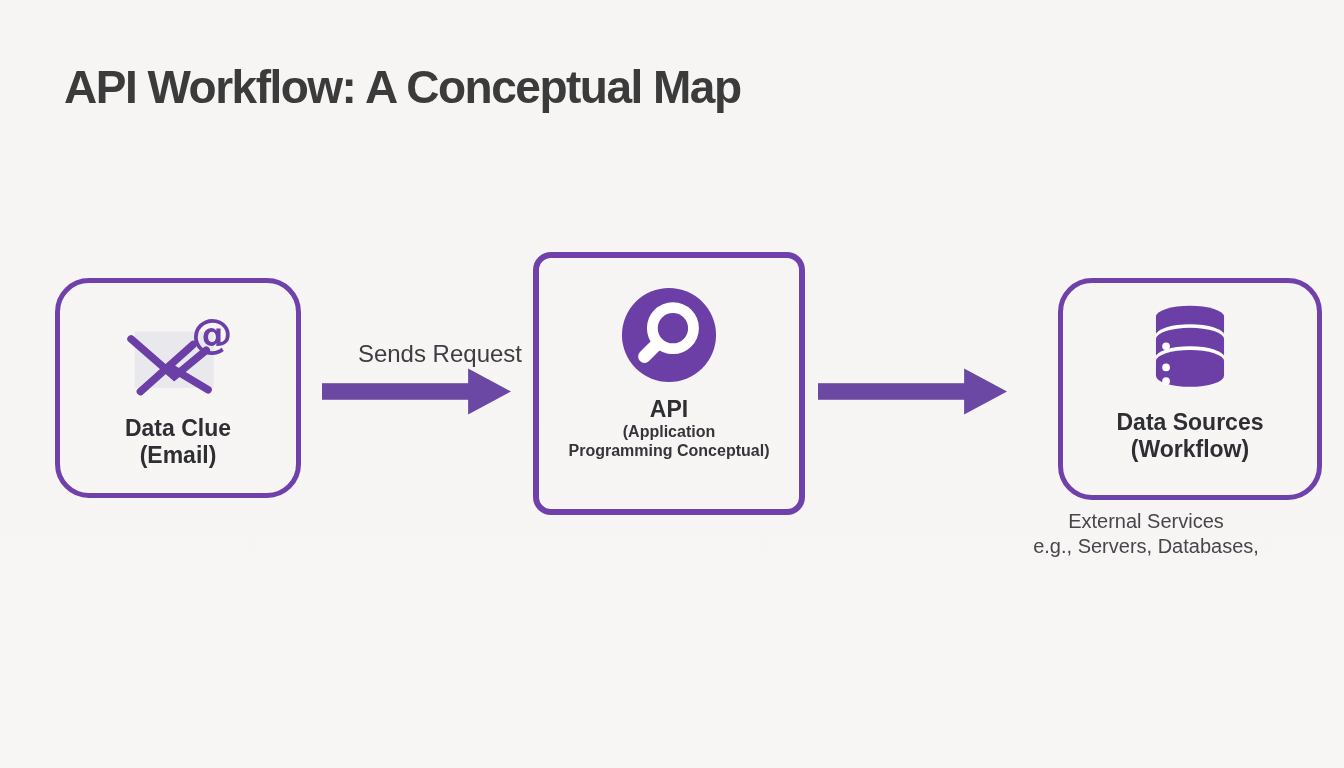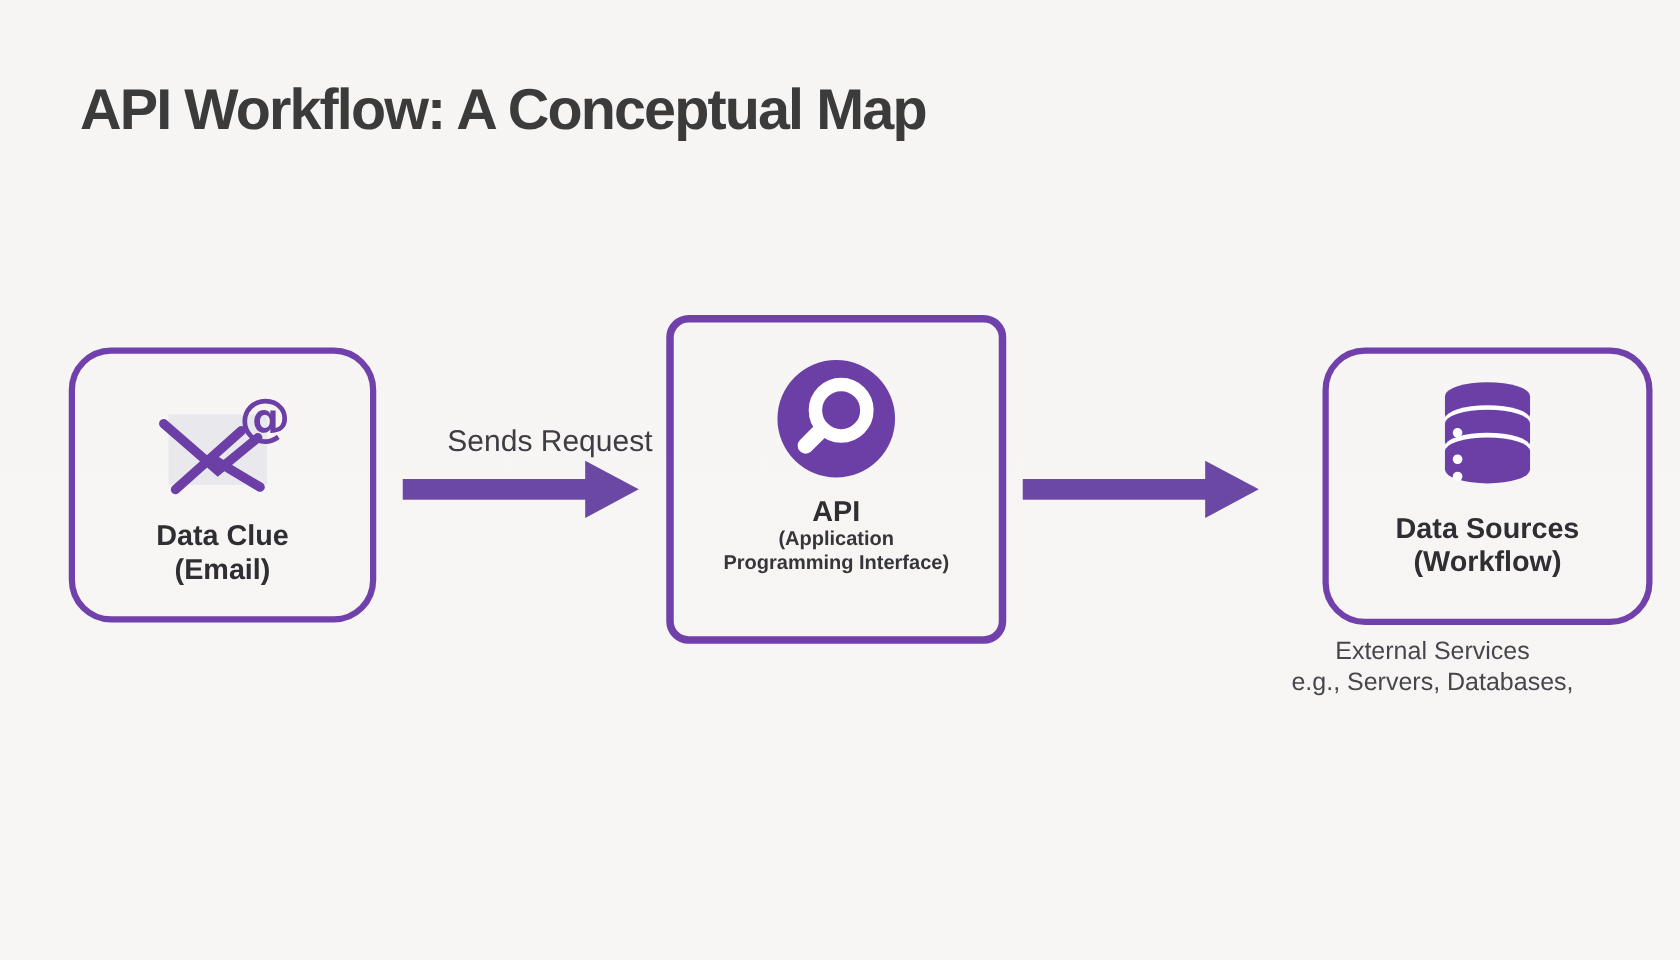--- a/index.html
+++ b/index.html
@@ -105,21 +105,21 @@
     <div class="icon-box">
       <svg viewBox="0 0 100 100" width="98" height="98" aria-hidden="true">
         <circle class="fill-p" cx="50" cy="50" r="48"></circle>
         <circle class="mag-ring" cx="54" cy="43" r="21"></circle>
         <line class="mag-handle" x1="37" y1="60" x2="25" y2="72"></line>
       </svg>
     </div>
     <div class="node-text">
       <div class="node-title">API</div>
       <div class="node-sub">(Application</div>
-      <div class="node-sub">Programming Interface)</div>
+      <div class="node-sub">Programming Conceptual)</div>
     </div>
   </div>
 
   <div class="arrow arrow-2">
     <svg viewBox="0 0 195 50" width="190" height="50" aria-hidden="true">
       <rect class="fill-a" x="0" y="17" width="152" height="17"></rect>
       <polygon class="fill-a" points="150,2 194,25.5 150,49"></polygon>
     </svg>
   </div>
 

